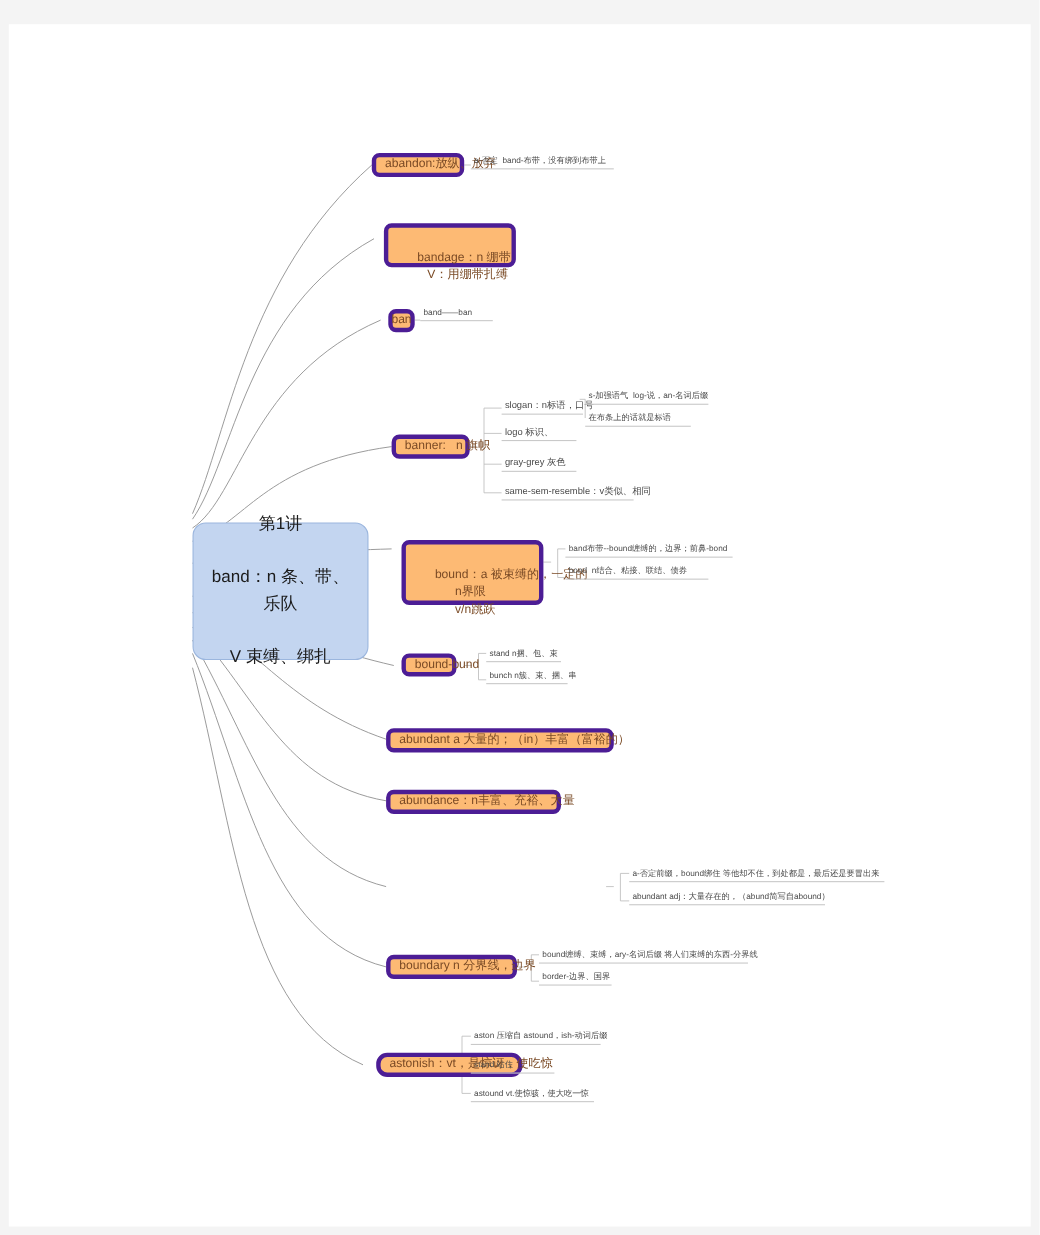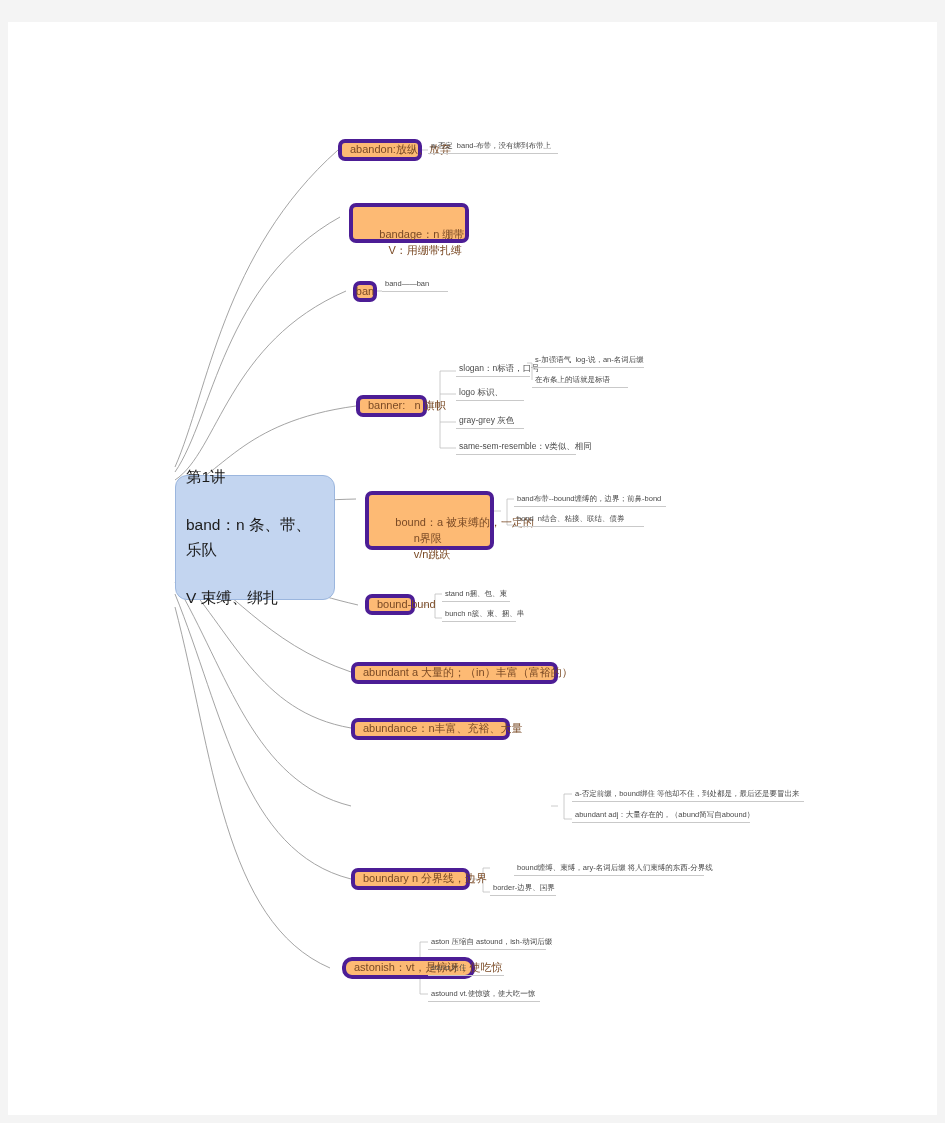--- a/index.html
+++ b/index.html
@@ -33,20 +33,21 @@
     padding:4px 8px;
     white-space:pre;
   }
   .root{
     background:#c3d5f0;
     border:1px solid #9bb6de;
     border-radius:12px;
     color:#1b1b1b;
     font-size:15.5px;
     line-height:1.55;
+    text-align:center;
     padding:0 10px;
     white-space:pre-line;
     display:flex;align-items:center;justify-content:center;
   }
 
   
   .ann{
     position:absolute;
     font-size:7.5px;
     color:#4a4a4a;
@@ -189,21 +190,21 @@
     <div class="node" style="left:343px;top:696px;width:159px;height:22px;display:flex;align-items:center;">
       <span>abundance：n丰富、充裕、大量</span>
     </div>
 
     <div class="ann" style="left:564px;top:766px;width:232px;">a-否定前缀，bound绑住 等他却不住，到处都是，最后还是要冒出来</div>
     <div class="ann" style="left:564px;top:787px;width:178px;">abundant adj：大量存在的，（abund简写自abound）</div>
 
     <div class="node" style="left:343px;top:846px;width:119px;height:22px;display:flex;align-items:center;">
       <span>boundary n 分界线，边界</span>
     </div>
-    <div class="ann" style="left:482px;top:840px;width:190px;margin-left:24px;">bound缠缚、束缚，ary-名词后缀 将人们束缚的东西-分界线</div>
+    <div class="ann" style="left:482px;top:840px;width:190px;">bound缠缚、束缚，ary-名词后缀 将人们束缚的东西-分界线</div>
     <div class="ann" style="left:482px;top:860px;width:66px;">border-边界、国界</div>
 
     <div class="node" style="left:334px;top:935px;width:133px;height:22px;display:flex;align-items:center;border-radius:10px;">
       <span>astonish：vt，是惊讶，使吃惊</span>
     </div>
     <div class="ann" style="left:420px;top:914px;width:118px;">aston 压缩自 astound，ish-动词后缀</div>
     <div class="ann" style="left:420px;top:940px;width:76px;">stand 站住</div>
     <div class="ann" style="left:420px;top:966px;width:112px;">astound vt.使惊骇，使大吃一惊</div>
 
   </div>

